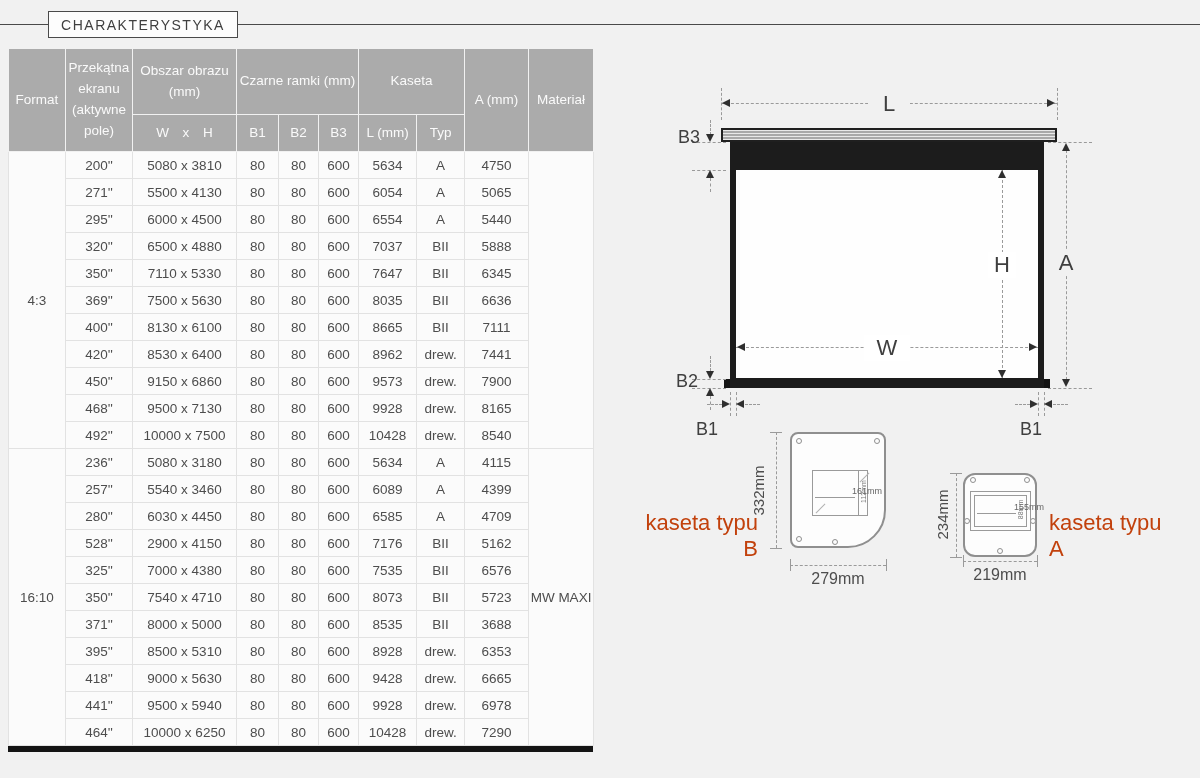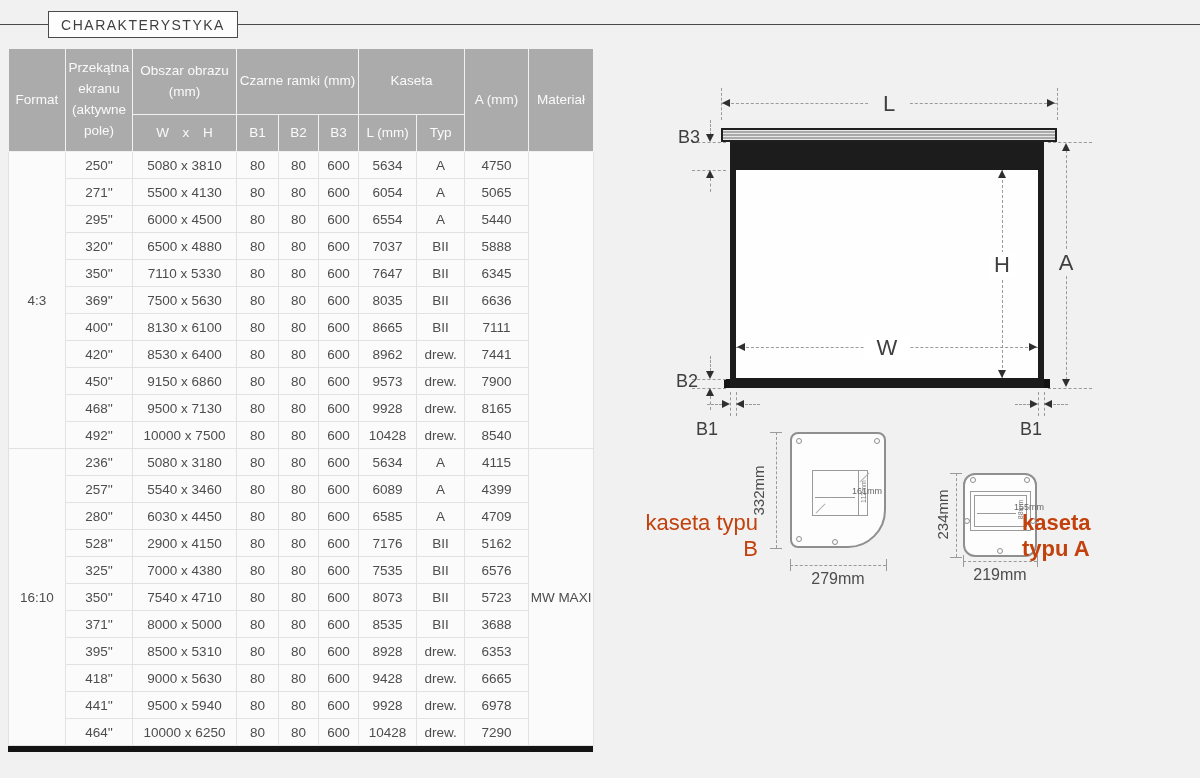--- a/index.html
+++ b/index.html
@@ -99,21 +99,21 @@
         <th>B1</th>
         <th>B2</th>
         <th>B3</th>
         <th>L (mm)</th>
         <th>Typ</th>
       </tr>
     </thead>
     <tbody>
         <tr>
           <td rowspan="11" class="format-cell">4:3</td>
-          <td>250''</td>
+          <td>200''</td>
           <td>5080 x 3810</td>
           <td>80</td>
           <td>80</td>
           <td>600</td>
           <td>5634</td>
           <td>A</td>
           <td>4750</td>
           <td rowspan="11" class="material-cell"></td>
         </tr>
         <tr>
@@ -431,15 +431,15 @@
   <div class="screw" style="left:397px; top:548px;"></div>
   <div class="inner-rect" style="left:370px; top:491px; width:61px; height:40px;"></div>
   <div class="inner-rect" style="left:374px; top:495px; width:53px; height:32px;"></div>
   <div class="inner-dim abs" style="left:374px; top:502px; width:45px;">155mm</div>
   <div class="solid-h" style="left:377px; top:513px; width:39px;"></div>
   <div class="tiny-rot" style="left:405px; top:506px;">88mm</div>
   <div class="tick-v" style="left:363px; top:555px;"></div>
   <div class="dash-h" style="left:363px; top:561px; width:74px;"></div>
   <div class="tick-v" style="left:437px; top:555px;"></div>
   <div class="mm-label" style="left:360px; top:566px; width:80px;">219mm</div>
-  <div class="kaseta-label" style="left:422px; top:510px; width:120px;font-weight:bold;">kaseta typu A</div>
+  <div class="kaseta-label" style="left:449px; top:510px; width:120px;">kaseta typu A</div>
 
 </div>
 
 </body></html>

